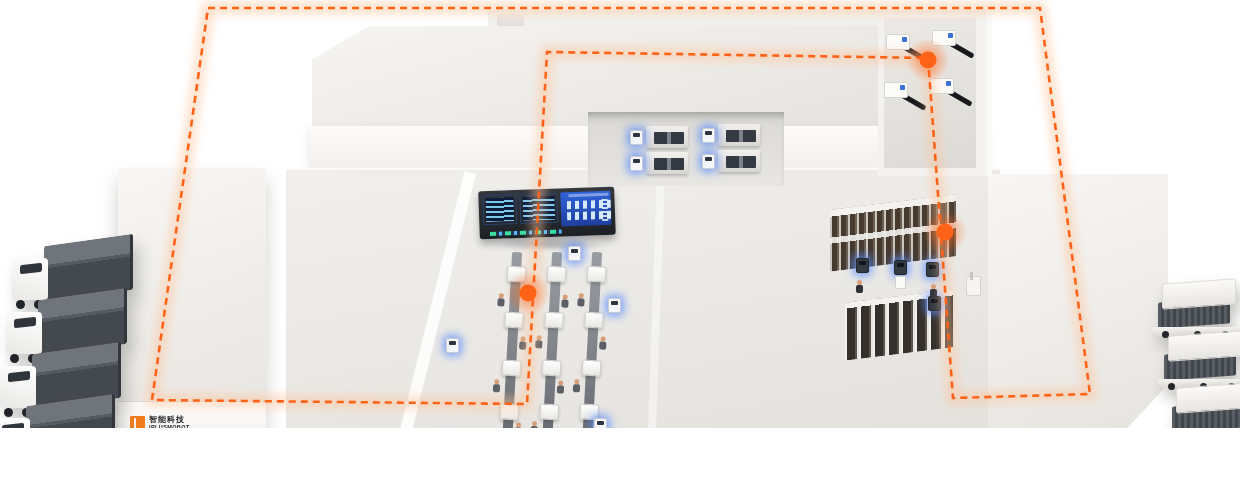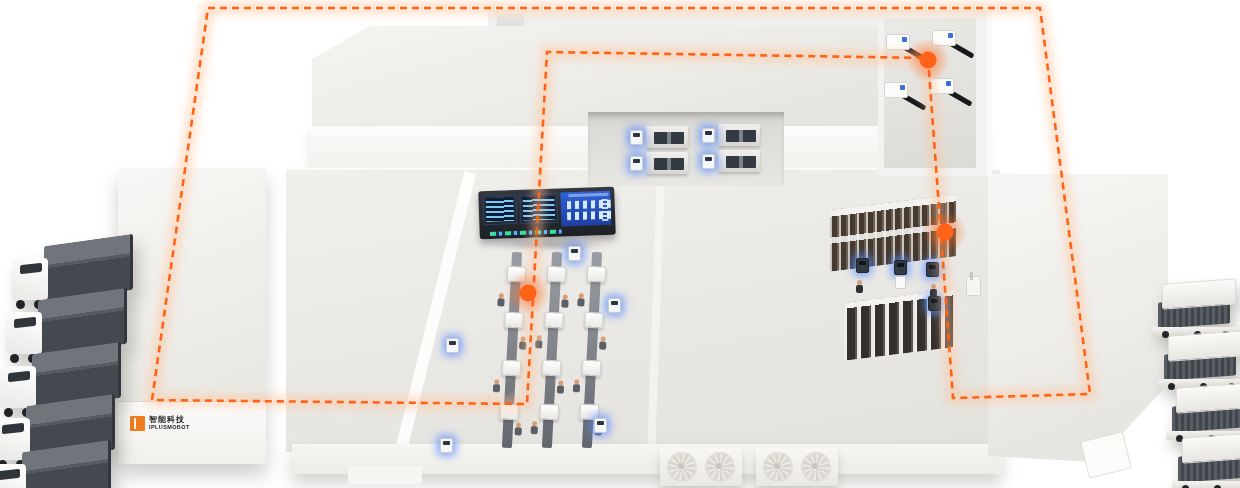--- a/index.html
+++ b/index.html
@@ -1,17 +1,17 @@
 <!DOCTYPE html>
 <html style="--accent: #ff6317; --brand: #f07c1d;"><head>
 <meta charset="utf-8">
 <style>
   :root { --accent:#ff6317; --brand:#f07c1d; }
   html,body { margin:0; padding:0; background:#fff; font-family:"Liberation Sans", sans-serif; }
-  #stage { position:relative; width:1240px; height:488px; background:#fff; overflow:hidden; }
+  #stage { position:relative; width:1240px; height:428px; background:#fff; overflow:hidden; }
 
   
   .roof-strip { position:absolute; left:488px; top:8px; width:400px; height:30px;
     background:linear-gradient(180deg,#f4f3f1,#edecE9); border-top:2px solid #fdfdfc; }
   .rooftop-unit { position:absolute; left:497px; top:14px; width:27px; height:16px;
     background:linear-gradient(180deg,#eceae7,#dddbd6); border-radius:2px; }
   .roof-main { position:absolute; left:312px; top:26px; width:576px; height:104px;
     background:linear-gradient(165deg,#f5f4f1 0%,#edebe7 55%,#e5e3de 100%);
     clip-path:polygon(10% 0,100% 0,100% 100%,0 100%,0 32%); }
   .upper-wall { position:absolute; left:310px; top:126px; width:676px; height:50px;

